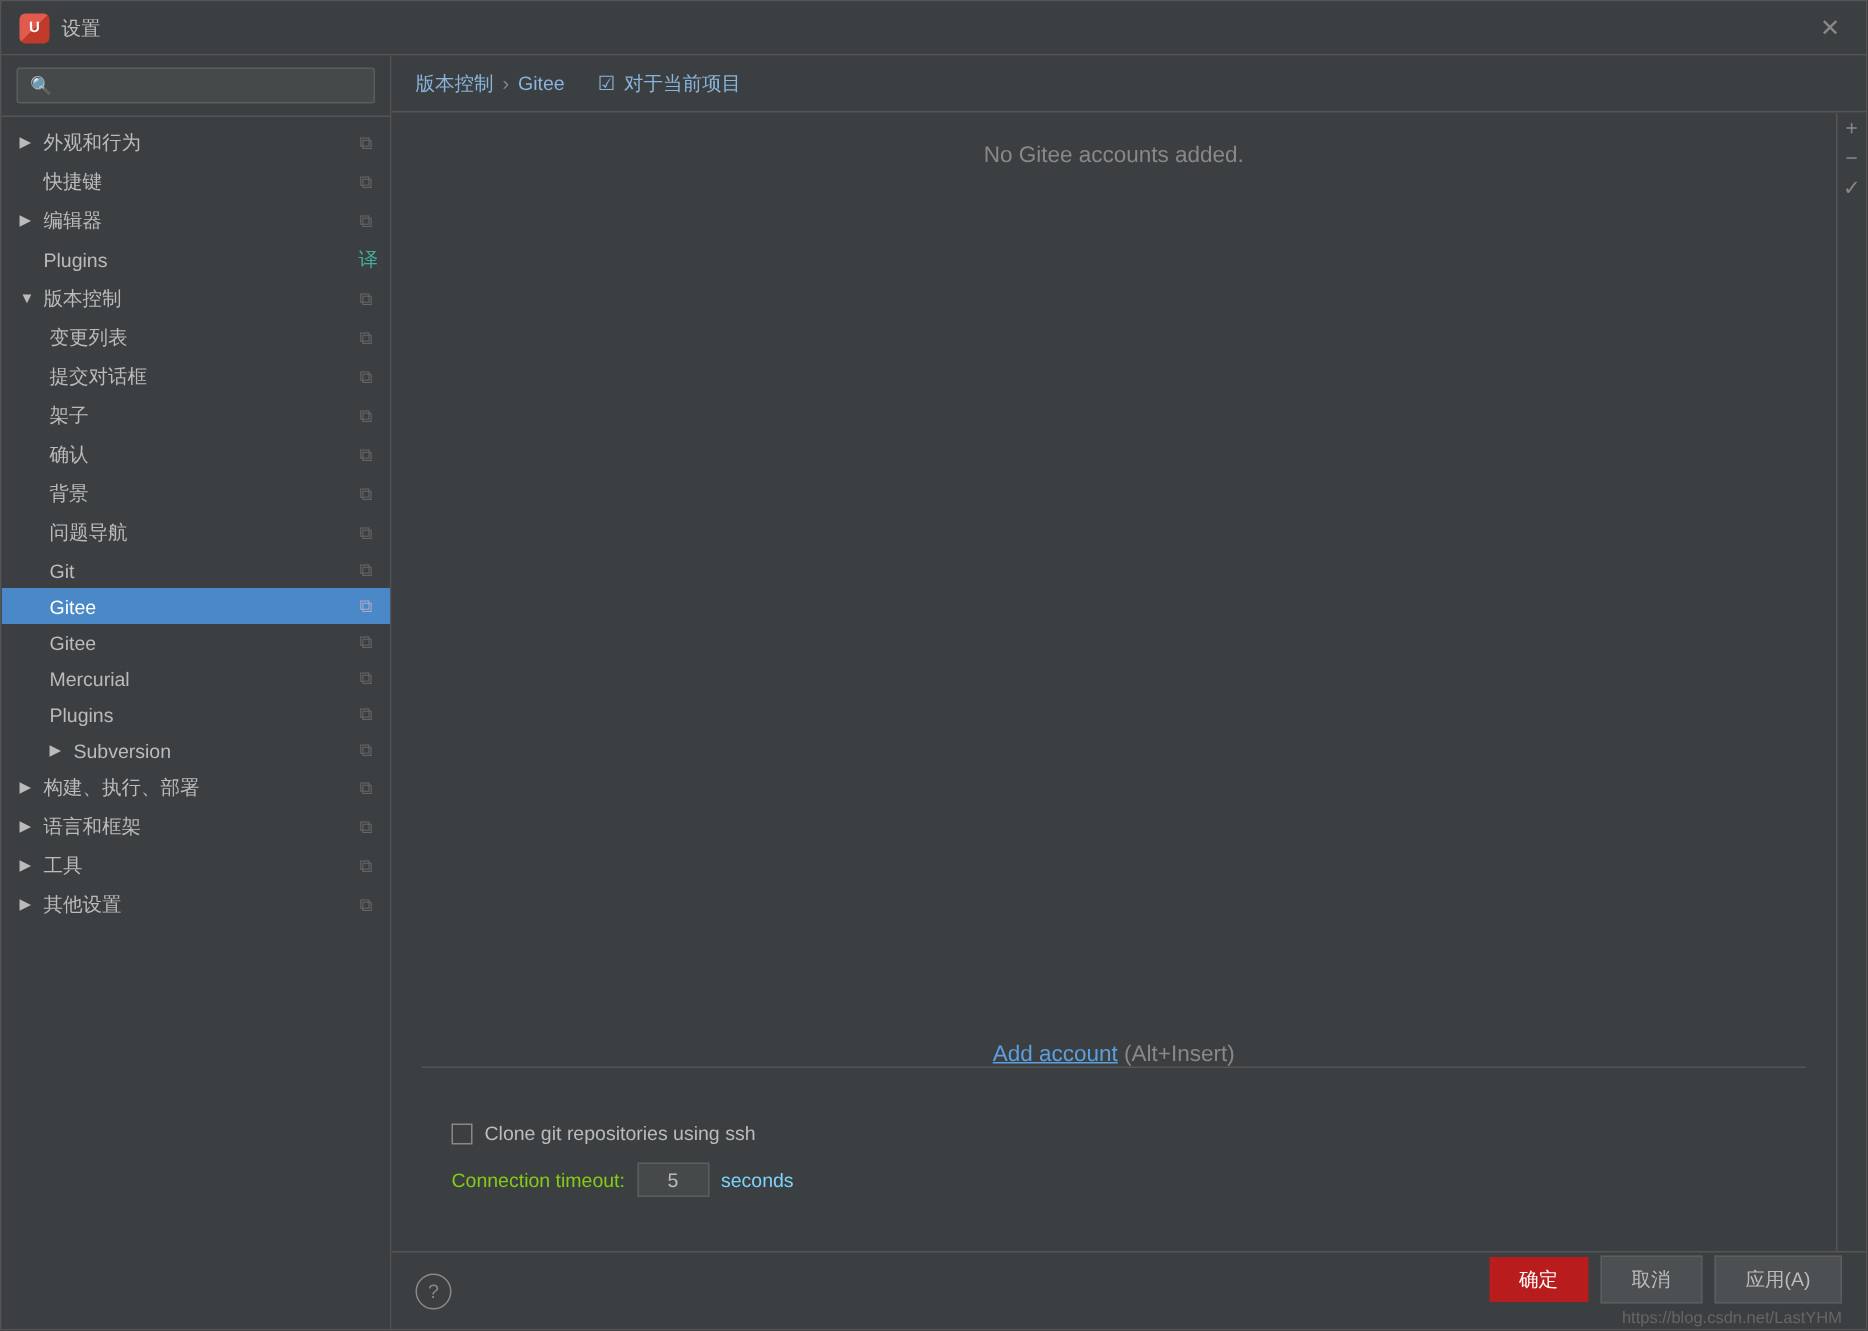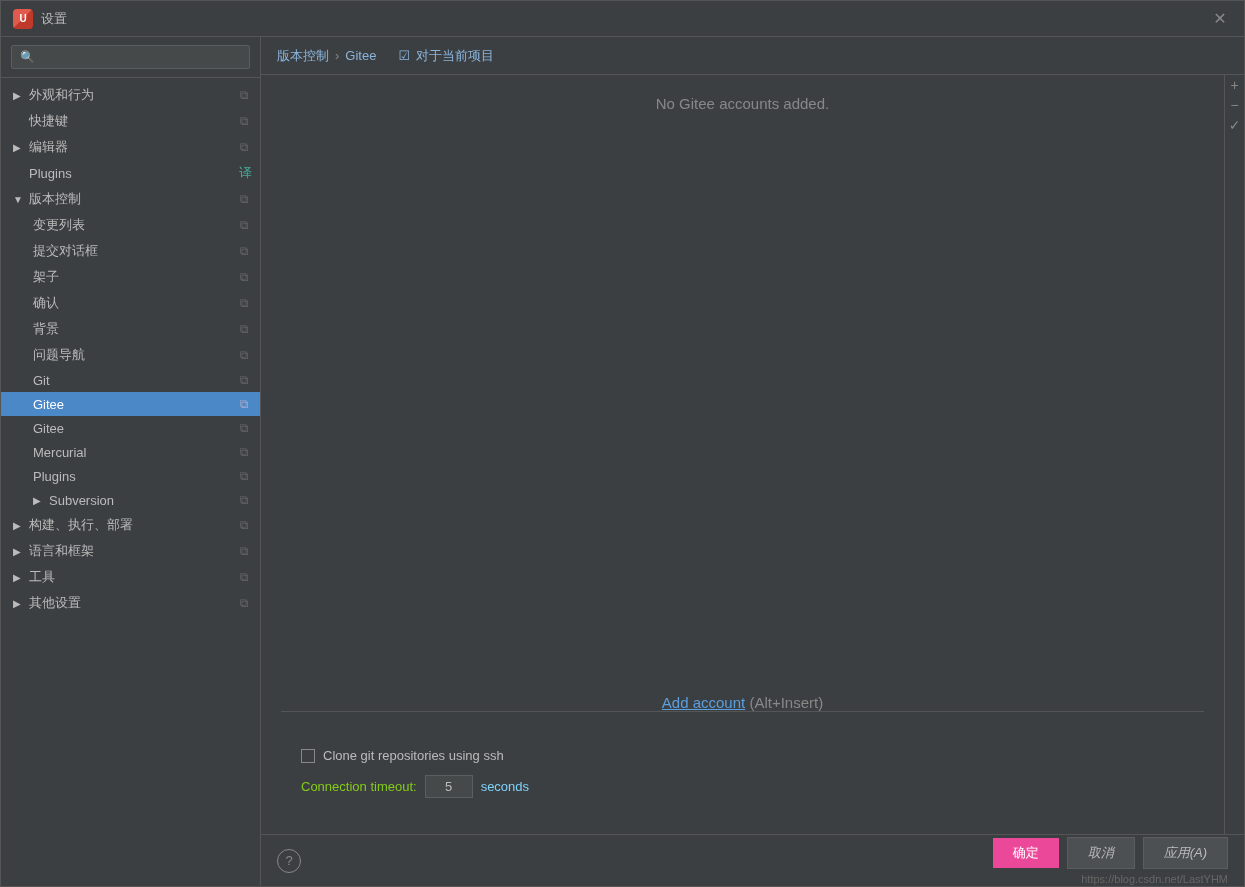--- a/index.html
+++ b/index.html
@@ -324,38 +324,37 @@
       font-size: 13px;
     }
 
     .footer-right {
       display: flex;
       align-items: center;
       gap: 8px;
     }
 
     .btn-primary {
-      background: #ec4899;
+      background: #b91c1c;
       color: #fff;
       border: none;
       padding: 6px 20px;
       cursor: pointer;
       font-size: 13px;
       font-family: inherit;
     }
 
     .btn-secondary {
       background: #4c5052;
       color: #bbb;
       border: 1px solid #5a5e5f;
       padding: 6px 20px;
       cursor: pointer;
       font-size: 13px;
       font-family: inherit;
-      font-style: italic;
     }
 
     .footer-url {
       color: #666;
       font-size: 11px;
       align-self: flex-end;
     }
 
     
     .icon-copy::after {

